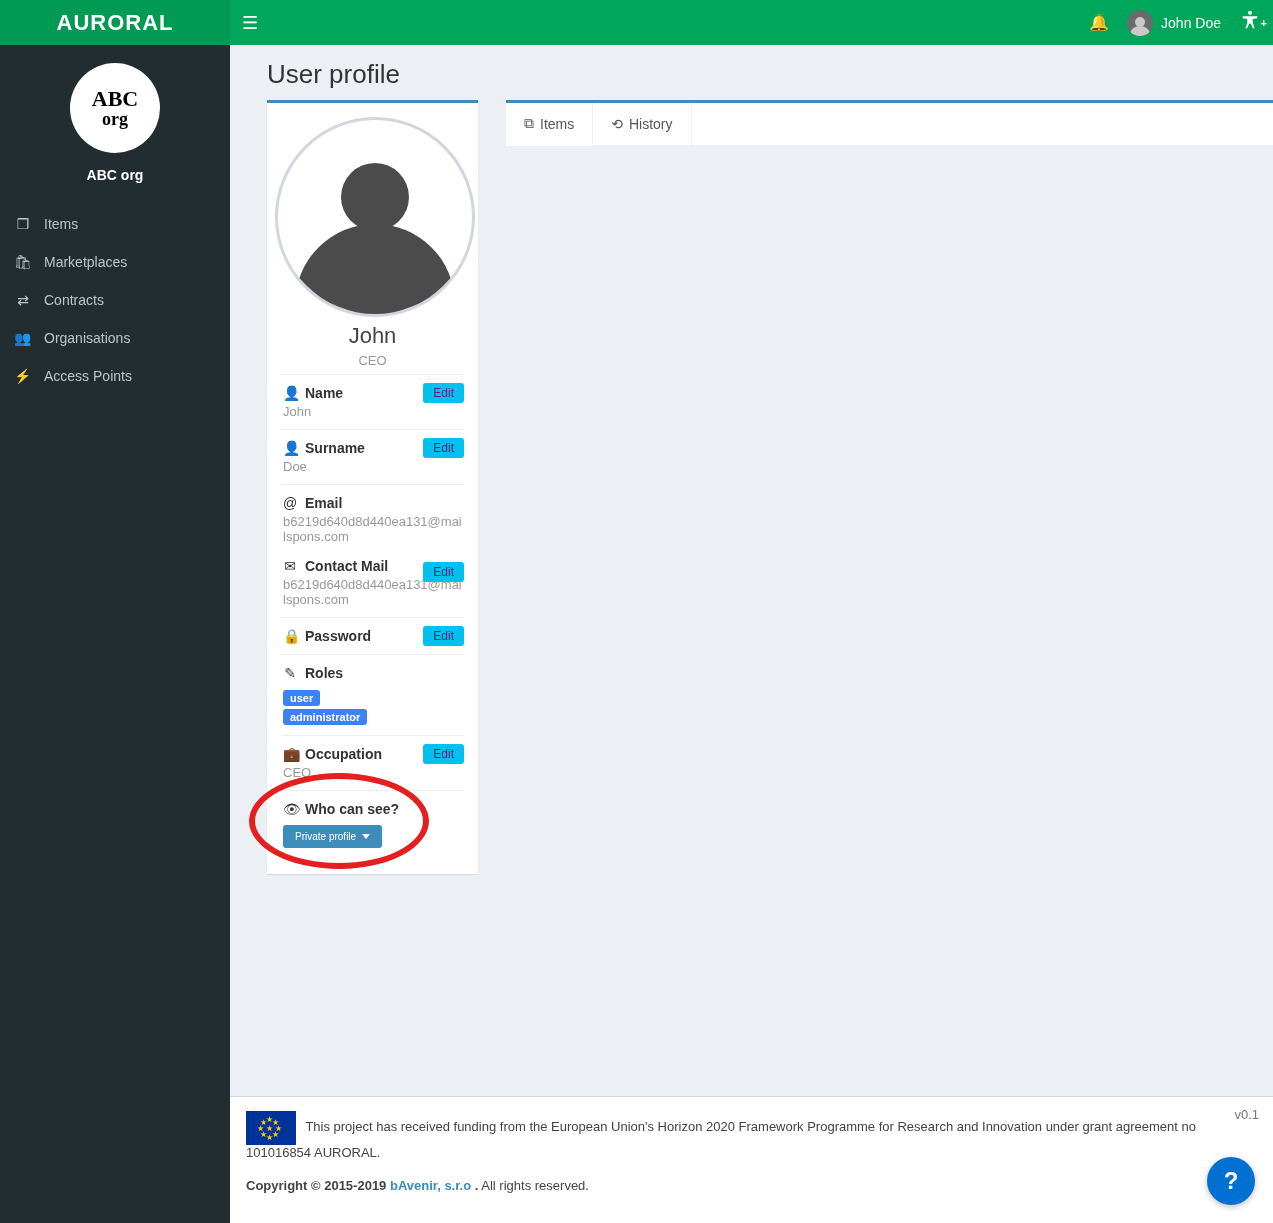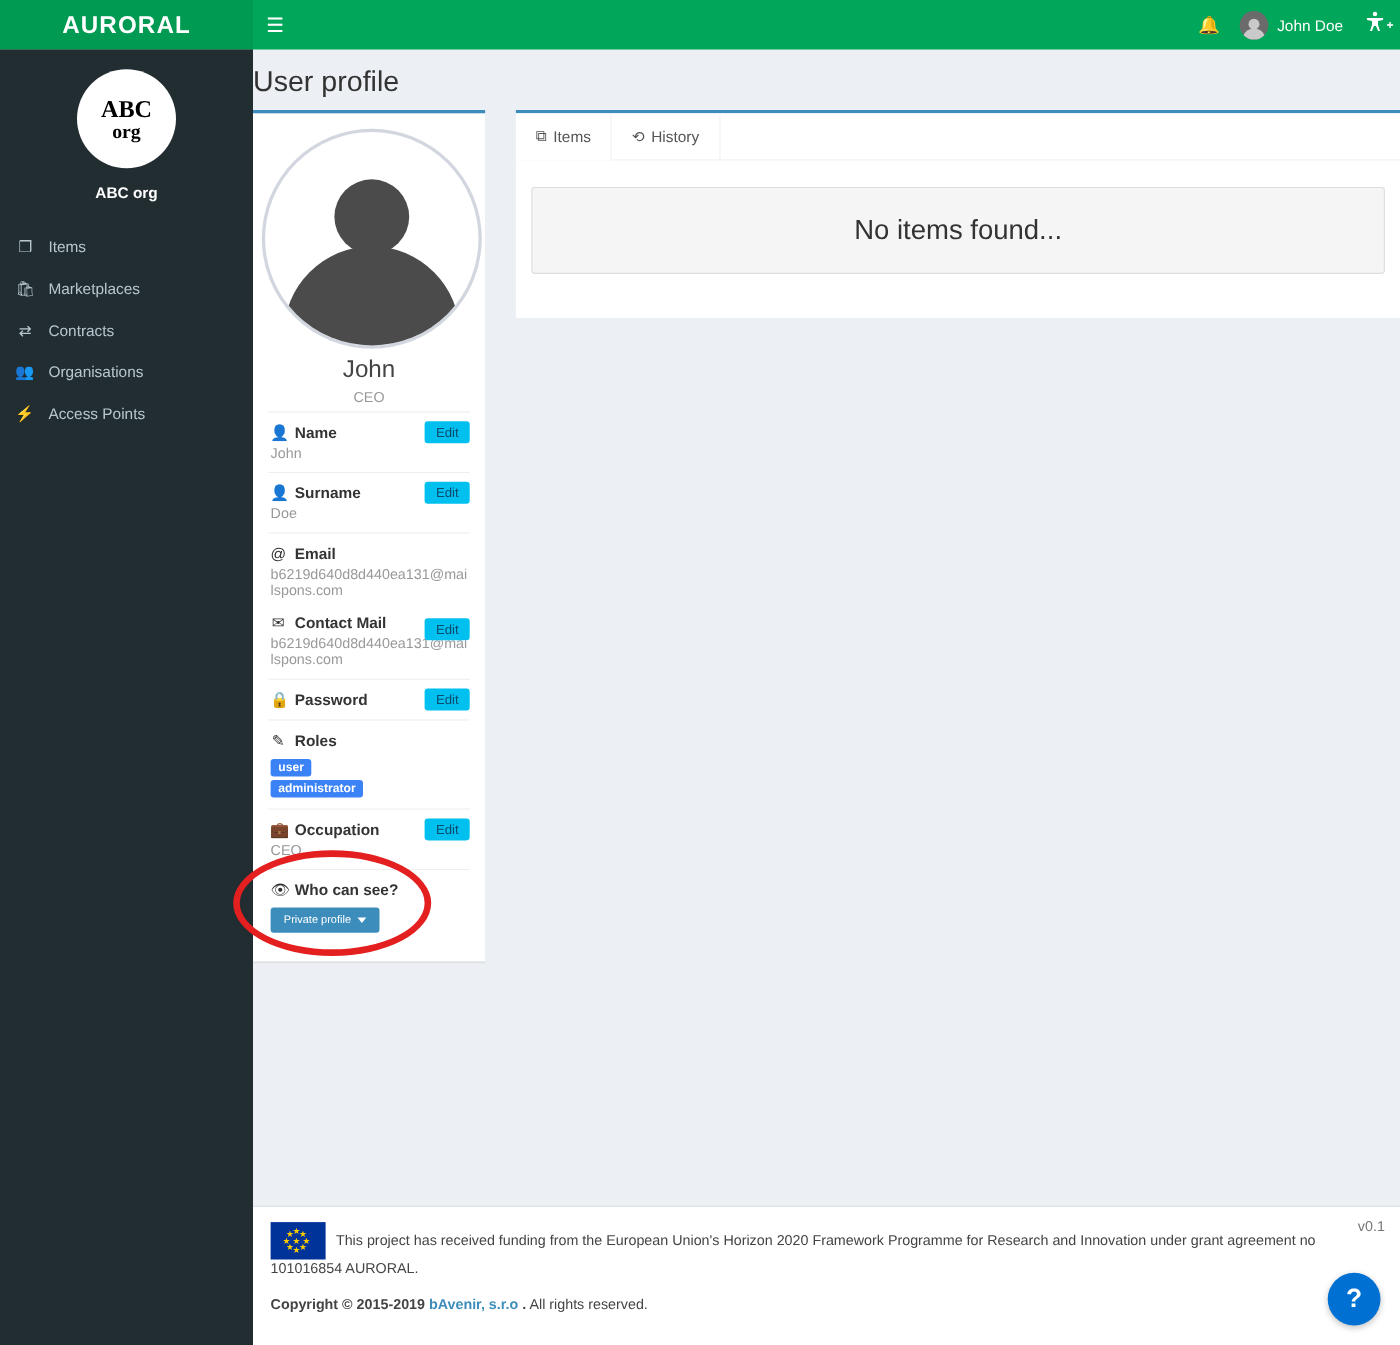--- a/index.html
+++ b/index.html
@@ -28,41 +28,41 @@
   .org-block { text-align: center; padding: 18px 10px 22px; }
   .org-logo { width: 90px; height: 90px; background: #fff; border-radius: 50%; margin: 0 auto 14px; display: flex; align-items: center; justify-content: center; font-family: cursive; font-weight: 700; font-size: 22px; line-height: 1; color:#000; }
   .org-logo small { display:block; font-size:18px; font-weight:600; }
   .org-name { color: #fff; font-size: 14px; font-weight: 600; }
   .menu-header { background: #1a2226; color: #4b646f; font-size: 12px; padding: 10px 14px; letter-spacing: .3px; }
   .nav-item { display: flex; align-items: center; gap: 12px; padding: 11px 14px; cursor: pointer; color: #b8c7ce; }
   .nav-icon { width: 18px; text-align: center; font-size: 14px; }
 
   
   .main-col { flex: 1; display: flex; flex-direction: column; min-width: 0; }
-  .content { padding: 14px 0 30px; flex: 1; }
+  .content { padding: 14px 0 30px; flex: 1; margin-left: 37px; }
   .page-title { font-size: 26px; color: #333; font-weight: 400; margin-bottom: 10px; }
 
   .cols { display: flex; gap: 28px; align-items: flex-start; }
 
   
   .card { background: #fff; border-top: 3px solid #3c8dbc; box-shadow: 0 1px 1px rgba(0,0,0,.08); }
   .profile-card { width: 211px; padding: 8px 8px 16px; }
   .avatar-big { width: 200px; height: 200px; border-radius: 50%; border: 3px solid #d2d6de; margin: 6px auto 4px; position: relative; overflow: hidden; background: #fff; }
   .avatar-big .head { position:absolute; left:50%; top:22%; width:68px; height:68px; background:#4b4b4b; border-radius:50%; transform:translateX(-50%); }
   .avatar-big .body { position:absolute; left:50%; bottom:-30px; width:160px; height:120px; background:#4b4b4b; border-radius:80px 80px 0 0; transform:translateX(-50%); }
   .avatar-big .neck { position:absolute; left:50%; top:49%; width:26px; height:24px; background:#4b4b4b; transform:translateX(-50%); }
   .big-name { text-align: center; font-size: 22px; color: #444; margin-top: 6px; }
   .sub-role { text-align: center; color: #999; font-size: 13px; margin-top: 4px; margin-bottom: 6px; }
 
   .field { border-top: 1px solid #eee; padding: 10px 2px 10px; margin: 0 6px; position: relative; }
   .field:first-of-type { border-top: none; }
   .field-label { font-weight: 700; font-size: 14px; color: #333; display: flex; align-items: center; gap: 8px; }
   .field-label .ficon { width: 14px; text-align: center; font-weight: normal; }
   .field-value { color: #999; font-size: 13px; margin-top: 3px; word-break: break-all; }
-  .btn-edit { position: absolute; right: 0; top: 8px; background: #00c0ef; color: #0c4a6e; border: none; border-radius: 3px; font-size: 12px; padding: 3px 10px; cursor: pointer; }
+  .btn-edit { position: absolute; right: 0; top: 8px; background: #00c0ef; color: #701a75; border: none; border-radius: 3px; font-size: 12px; padding: 3px 10px; cursor: pointer; }
 
   .badge { display: inline-block; background: #3b82f6; color: #fff; font-size: 11px; font-weight: 700; padding: 2px 7px; border-radius: 3px; margin: 3px 4px 0 0; }
 
   .vis-btn { background: #3c8dbc; color: #fff; border: none; border-radius: 3px; padding: 6px 12px; font-size: 10px; cursor: pointer; display: inline-flex; align-items: center; gap: 6px; }
   .caret { width: 0; height: 0; border-left: 4px solid transparent; border-right: 4px solid transparent; border-top: 5px solid #fff; display: inline-block; }
 
   
   .annot-ellipse { position: absolute; border: 6px solid #e41f1f; border-radius: 50%; pointer-events: none; }
 
   
@@ -244,23 +244,20 @@
             <div class="tab-bar">
               <div class="tab active">
                 <span>⧉</span>
                 <span>Items</span>
               </div>
               <div class="tab">
                 <span>⟲</span>
                 <span>History</span>
               </div>
             </div>
-            <div class="tab-body">
-              <div class="empty-box">No items found...</div>
-            </div>
           </div>
         </div>
       </div>
     </div>
 
     <div class="footer">
       <span class="version">v0.1</span>
       <span class="eu-flag"></span>
       <span>This project has received funding from the European Union's Horizon 2020 Framework Programme for Research and Innovation under grant agreement no 101016854 AURORAL.</span>
       <div class="copyright">

